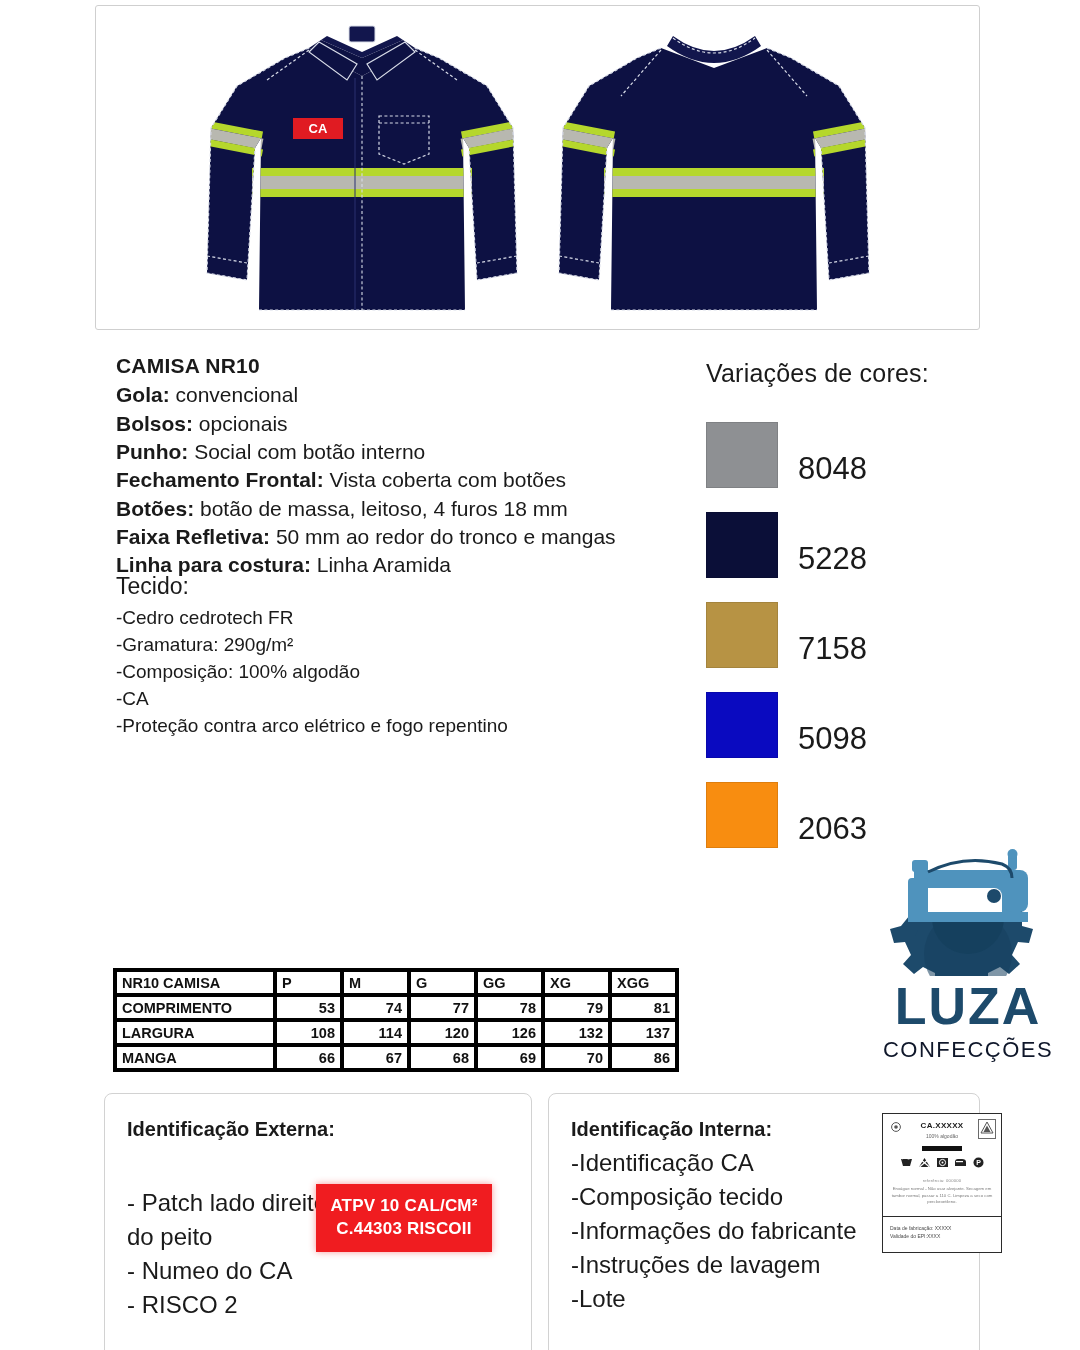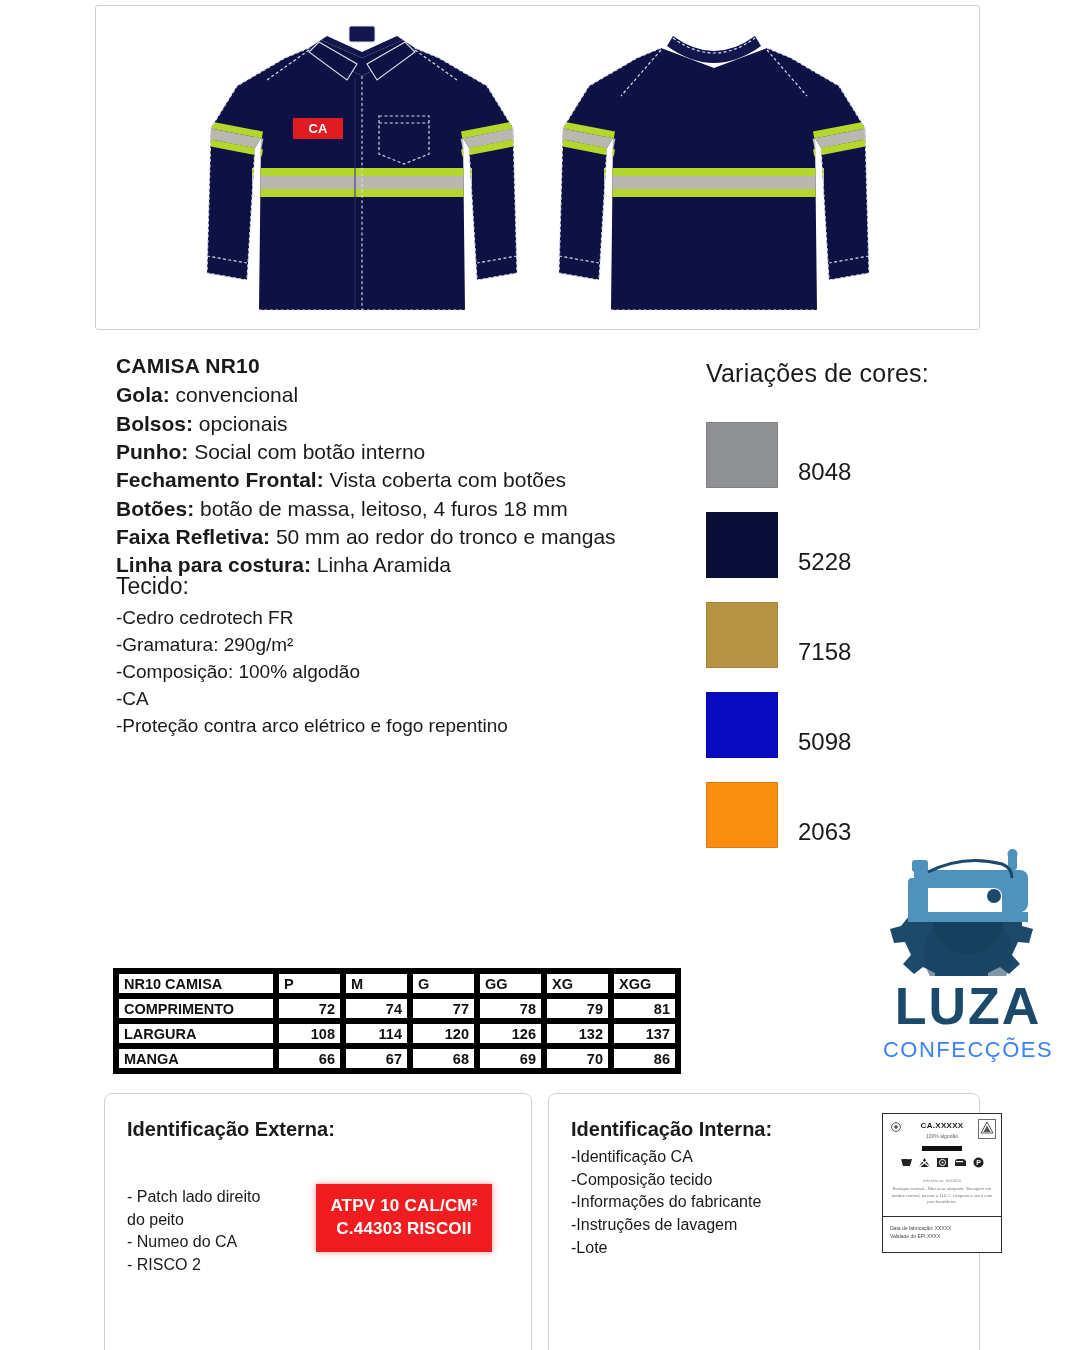--- a/index.html
+++ b/index.html
@@ -86,21 +86,21 @@
     align-items: flex-end;
     height: 78px;
     margin-bottom: 12px;
   }
   .swatch {
     width: 72px; height: 66px;
     flex: none;
     border: 1px solid rgba(0,0,0,.10);
   }
   .swatch-code {
-    font-size: 24px;
+    font-size: 31px;
     margin-left: 20px;
     line-height: 1;
     padding-bottom: 4px;
     white-space: nowrap;
     margin-top: 18px;
   }
 
   
   .logo {
     position: absolute;
@@ -111,35 +111,35 @@
   .logo-mark { display:block; margin: 0 auto; }
   .logo-word {
     font-size: 52px; font-weight: bold;
     color: #1d4a6b;
     letter-spacing: 2px;
     line-height: 1;
     margin-top: 4px;
   }
   .logo-sub {
     font-size: 22px;
-    color: #3b82f6;
+    color: #0f172a;
     letter-spacing: 1.5px;
     line-height: 1;
     margin-top: 7px;
   }
 
   
   .size-table {
     position: absolute;
     left: 113px; top: 968px;
     border-collapse: collapse;
     font-size: 14.5px;
   }
   .size-table td, .size-table th {
-    border: 6px solid #000000;
+    border: 4px solid #000000;
     height: 25px;
     padding: 0 5px;
     font-weight: normal;
     color: #111;
     background: #fff;
   }
   .size-table .rowhead {
     width: 160px;
     text-align: left;
     font-weight: bold;
@@ -166,21 +166,21 @@
   }
   .idbox.left  { left: 104px;  width: 428px; }
   .idbox.right { left: 548px;  width: 432px; }
   .idbox-title {
     font-size: 20px; font-weight: bold;
     margin: 22px 0 0 22px;
     line-height: 1.3;
   }
   .idbox-list {
     margin: 4px 0 0 22px;
-    font-size: 16px;
+    font-size: 24px;
     line-height: 1.42;
   }
   .idbox-list.spaced { margin-top: 44px; }
   .idbox-list div { white-space: nowrap; }
 
   .atpv-patch {
     position: absolute;
     left: 316px; top: 1184px;
     width: 176px; height: 68px;
     background: #f01c20;
@@ -455,21 +455,21 @@
       <th class="colhead">M</th>
       <th class="colhead">G</th>
       <th class="colhead">GG</th>
       <th class="colhead">XG</th>
       <th class="colhead">XGG</th>
     </tr>
   </thead>
   <tbody>
     <tr>
       <td class="rowhead">COMPRIMENTO</td>
-      <td class="num">72</td>
+      <td class="num">53</td>
       <td class="num">74</td>
       <td class="num">77</td>
       <td class="num">78</td>
       <td class="num">79</td>
       <td class="num">81</td>
     </tr>
     <tr>
       <td class="rowhead">LARGURA</td>
       <td class="num">108</td>
       <td class="num">114</td>

